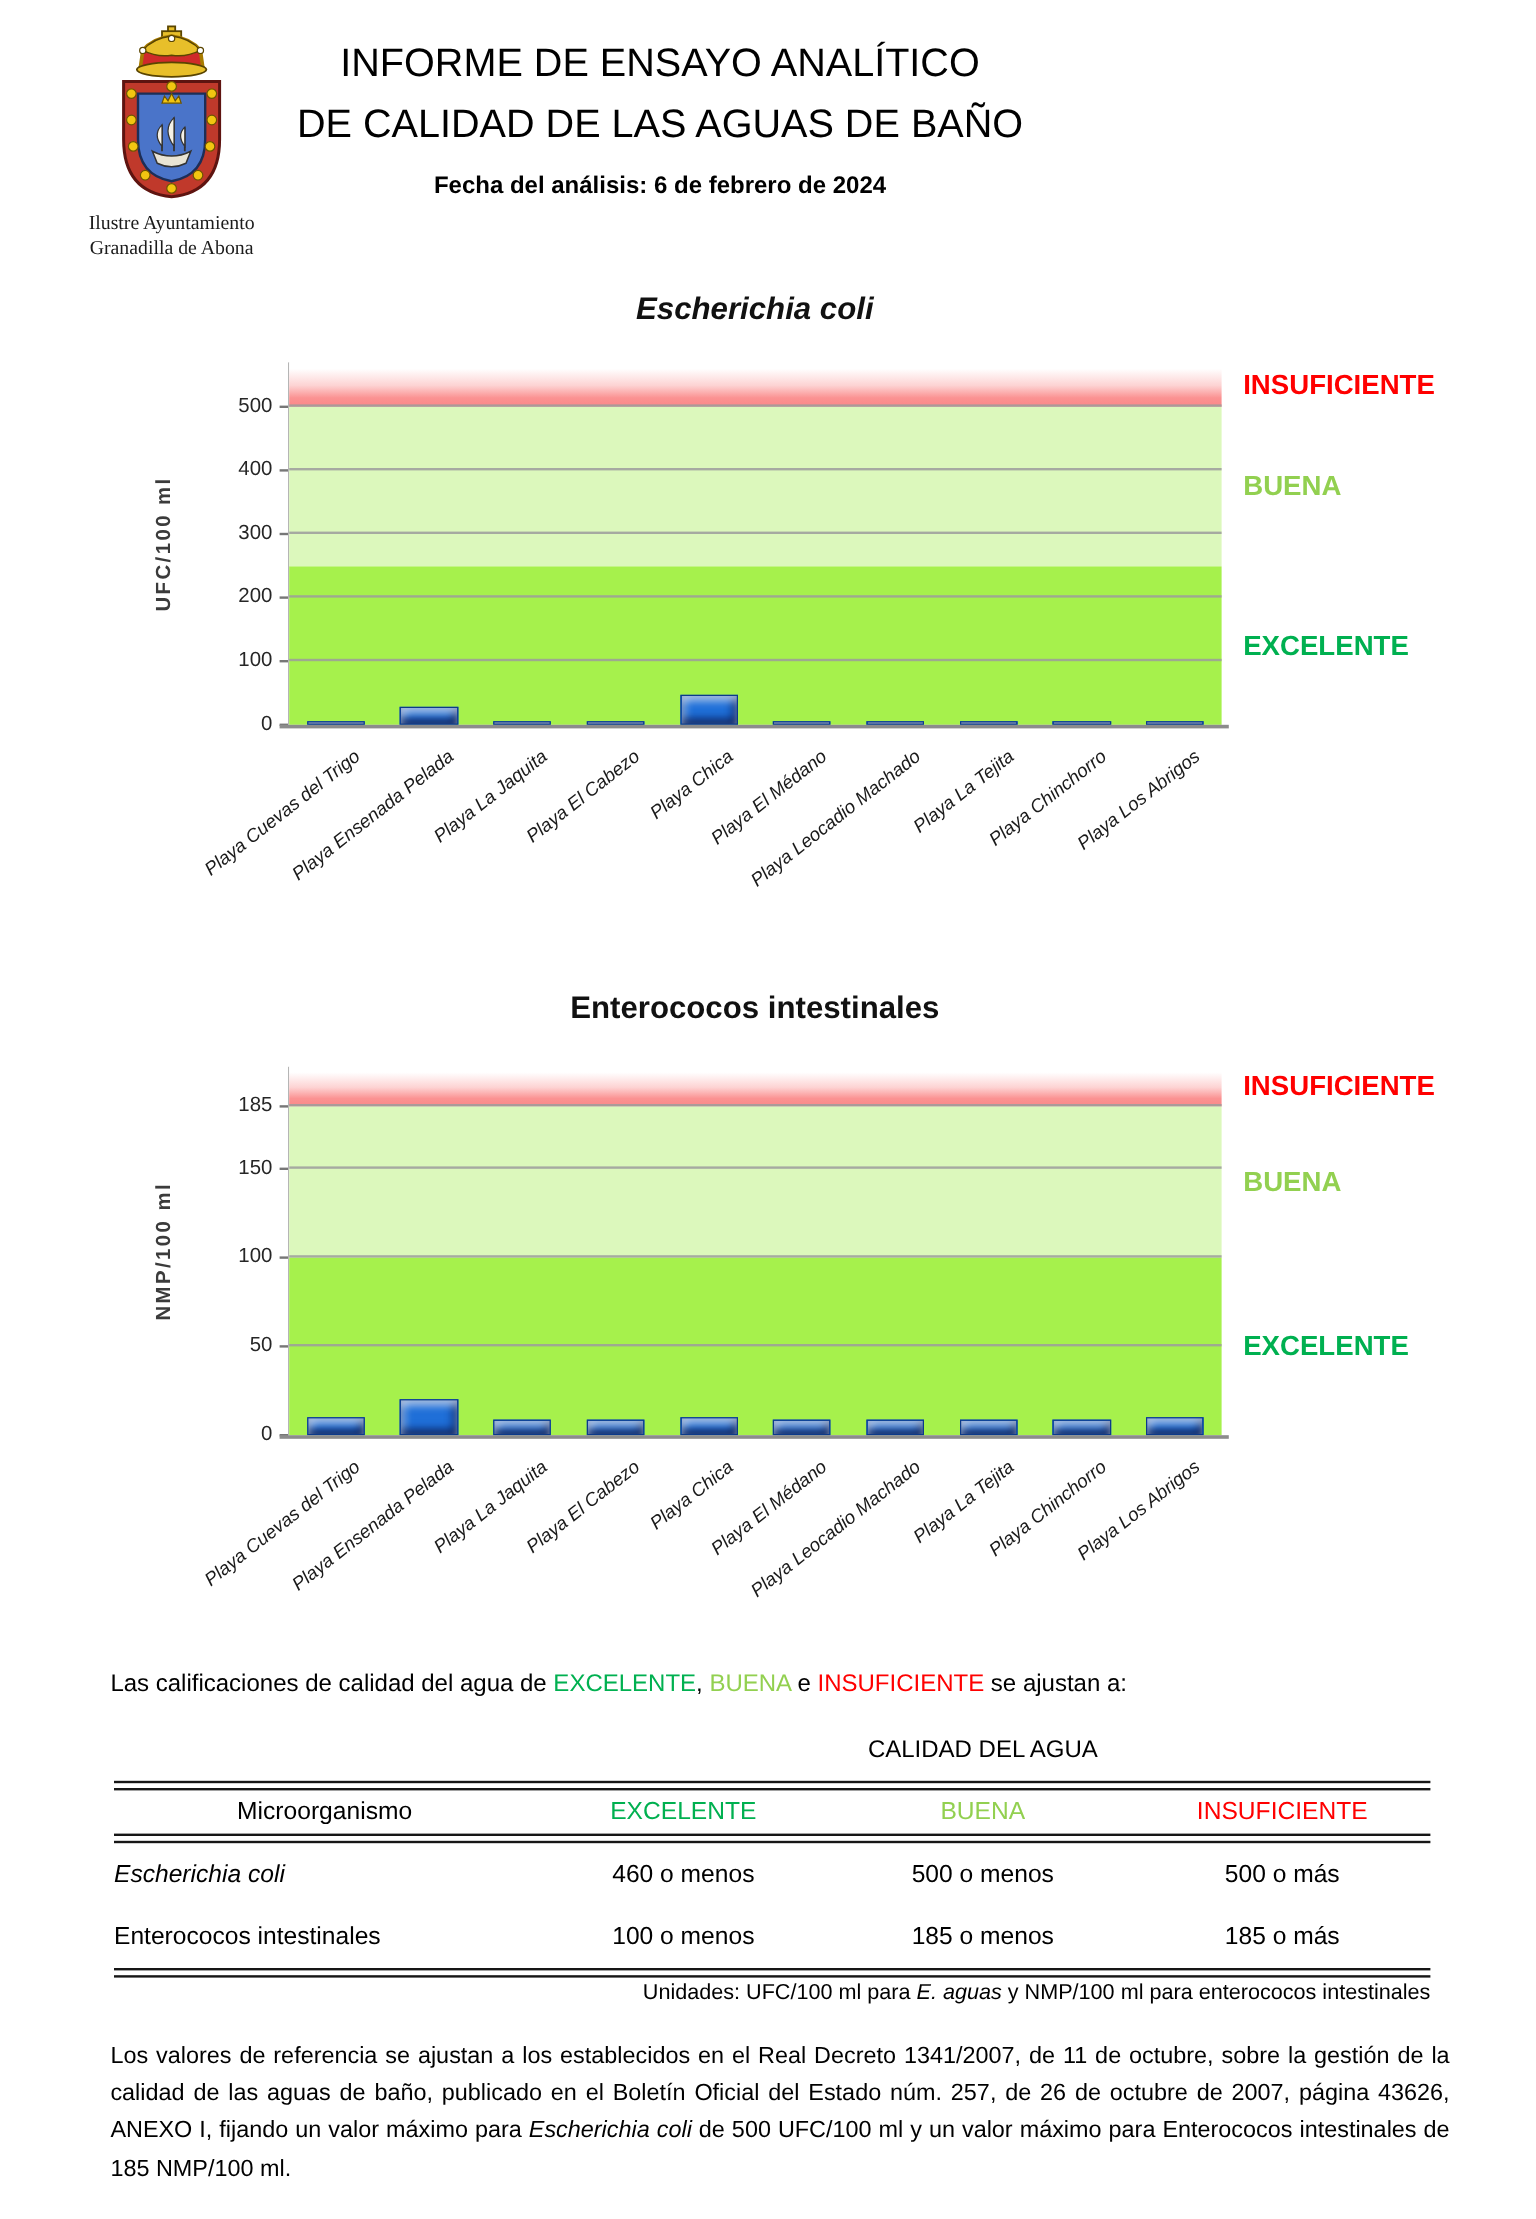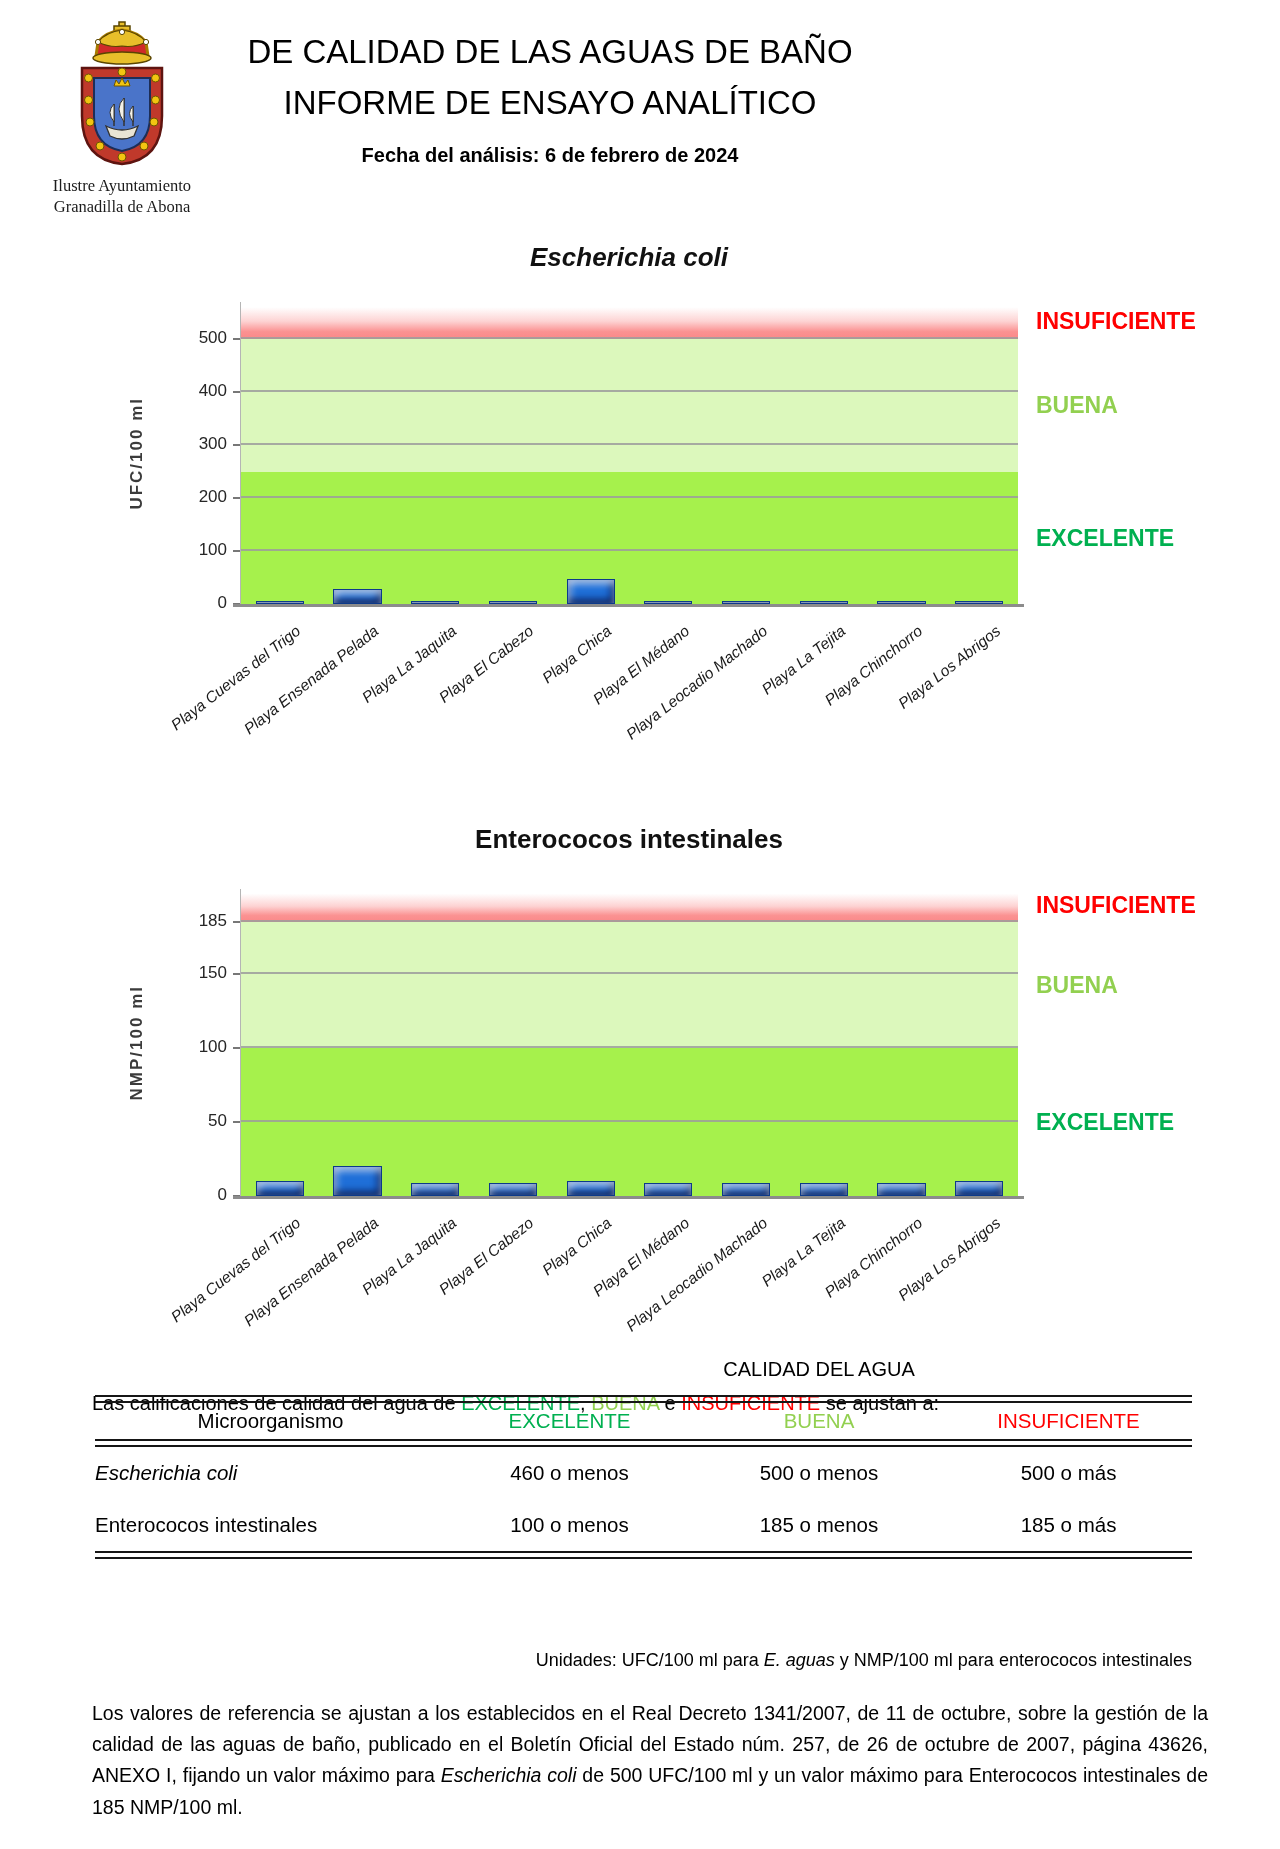--- a/index.html
+++ b/index.html
@@ -14,21 +14,21 @@
     --c-gridline:#9C9C9C;
     --c-axis:#8C8C8C;
     --c-text:#000000;
   }
   *{box-sizing:border-box;margin:0;padding:0}
   html,body{background:#fff}
   .page{position:relative;width:1280px;height:1849px;background:#fff;overflow:hidden;
         font-family:"Liberation Sans",sans-serif;color:var(--c-text)}
 
   
-  .logo-block{position:absolute;left:37px;top:20px;width:170px;text-align:center}
+  .logo-block{position:absolute;left:58px;top:20px;width:170px;text-align:center}
   .logo-block svg{display:block;margin:0 auto}
   .org-caption{margin-top:5px;font-family:"Liberation Serif",serif;font-size:16.5px;line-height:1.3;color:#1c1c1c}
   .title-block{position:absolute;left:150px;top:26px;width:800px;text-align:center}
   .main-title{font-size:33px;font-weight:400;line-height:1.55;color:#000}
   .date-line{margin-top:16px;font-size:20px;font-weight:700}
 
   
   .chart{position:absolute;left:0;width:1280px}
   #chart-0{top:238px;height:580px}
   #chart-1{top:820px;height:580px}
@@ -61,21 +61,21 @@
   .side-label{position:absolute;left:0;transform:translateY(-50%);font-size:23px;font-weight:700;white-space:nowrap}
   .side-label.insuficiente{color:var(--c-accent-insuficiente)}
   .side-label.buena{color:var(--c-accent-buena)}
   .side-label.excelente{color:var(--c-accent-excelente)}
 
   
   .legend-sentence{position:absolute;left:92px;top:1392px;width:1116px;font-size:20px}
   .legend-sentence .w-exc{color:var(--c-accent-excelente)}
   .legend-sentence .w-bue{color:var(--c-accent-buena)}
   .legend-sentence .w-ins{color:var(--c-accent-insuficiente)}
-  .table-wrap{position:absolute;left:95px;top:1358px;width:1097px}
+  .table-wrap{position:absolute;left:95px;top:1447px;width:1097px}
   .table-caption{margin-left:32%;width:68%;text-align:center;font-size:20px;margin-bottom:14px}
   .rule{height:8px;border-top:2px solid #161616;border-bottom:2px solid #161616}
   .trow{display:grid;grid-template-columns:32% 22.5% 23% 22.5%;align-items:center}
   .trow.head{height:36px}
   .trow.body{height:52px}
   .tcell{text-align:center;font-size:20.5px}
   .trow.body .tcell:first-child{text-align:left}
   .tcell.italic{font-style:italic}
   .tcell.c-exc{color:var(--c-accent-excelente)}
   .tcell.c-bue{color:var(--c-accent-buena)}
@@ -129,22 +129,22 @@
       <path d="M75 86 Q68 93 75 102 Z" fill="#f4f1e6" stroke="#333" stroke-width="1"></path>
     </svg>
     <div class="org-caption">
       <div>Ilustre Ayuntamiento</div>
       <div>Granadilla de Abona</div>
     </div>
   </div>
 
   <div class="title-block">
     <div class="main-title">
+      <div>INFORME DE ENSAYO ANALÍTICO</div>
       <div>DE CALIDAD DE LAS AGUAS DE BAÑO</div>
-      <div>INFORME DE ENSAYO ANALÍTICO</div>
     </div>
     <div class="date-line">Fecha del análisis: 6 de febrero de 2024</div>
   </div>
 
   <div class="chart" id="chart-0" style="--plot-top:64px;--plot-h:302px">
     <div class="chart-title italic">Escherichia coli</div>
     <div class="ylabel-wrap">
         <span class="ylabel">UFC/100 ml</span>
       </div>
     <div class="plot">

